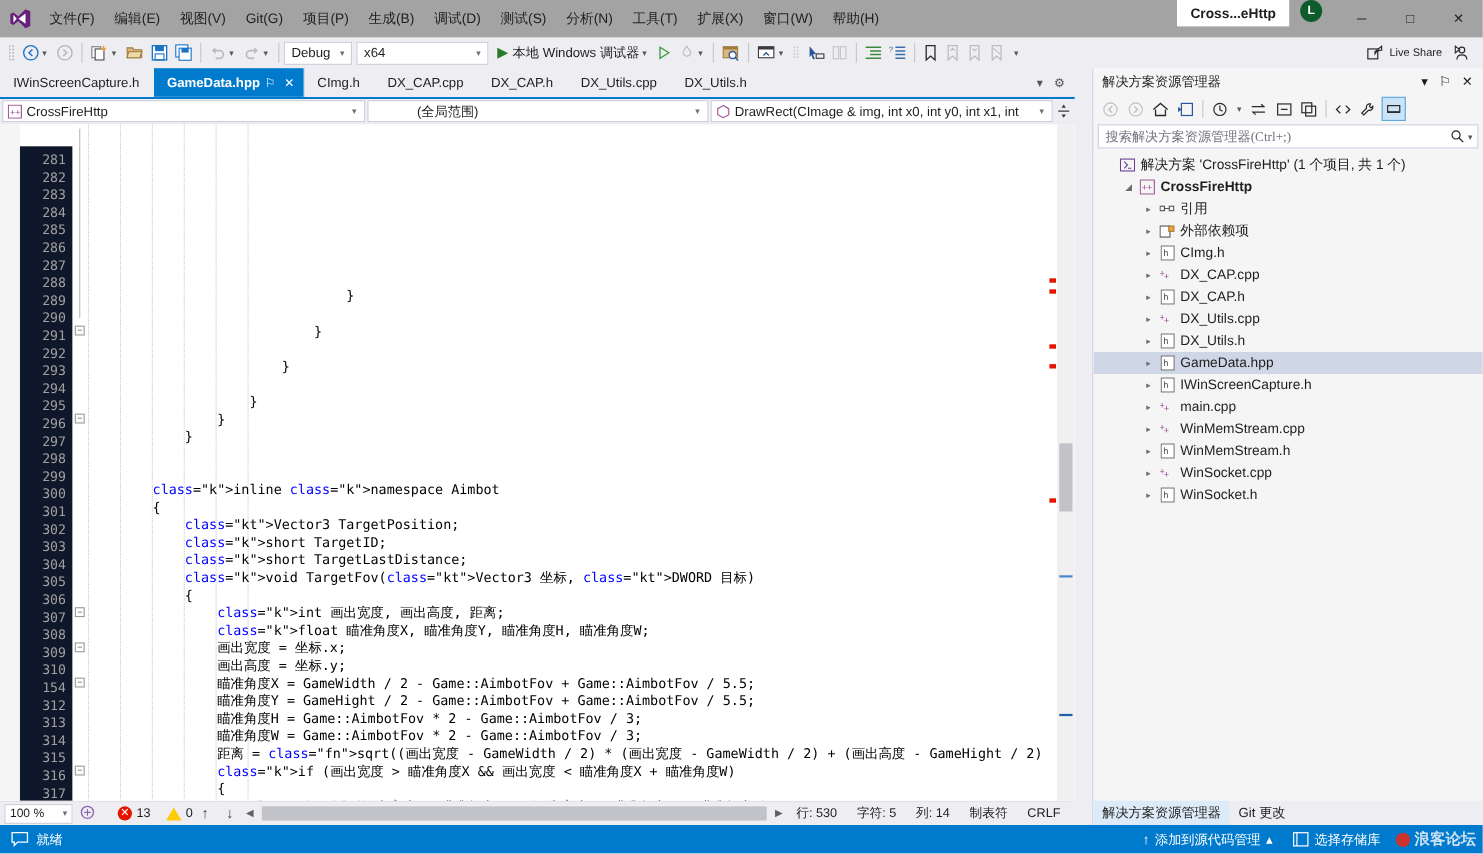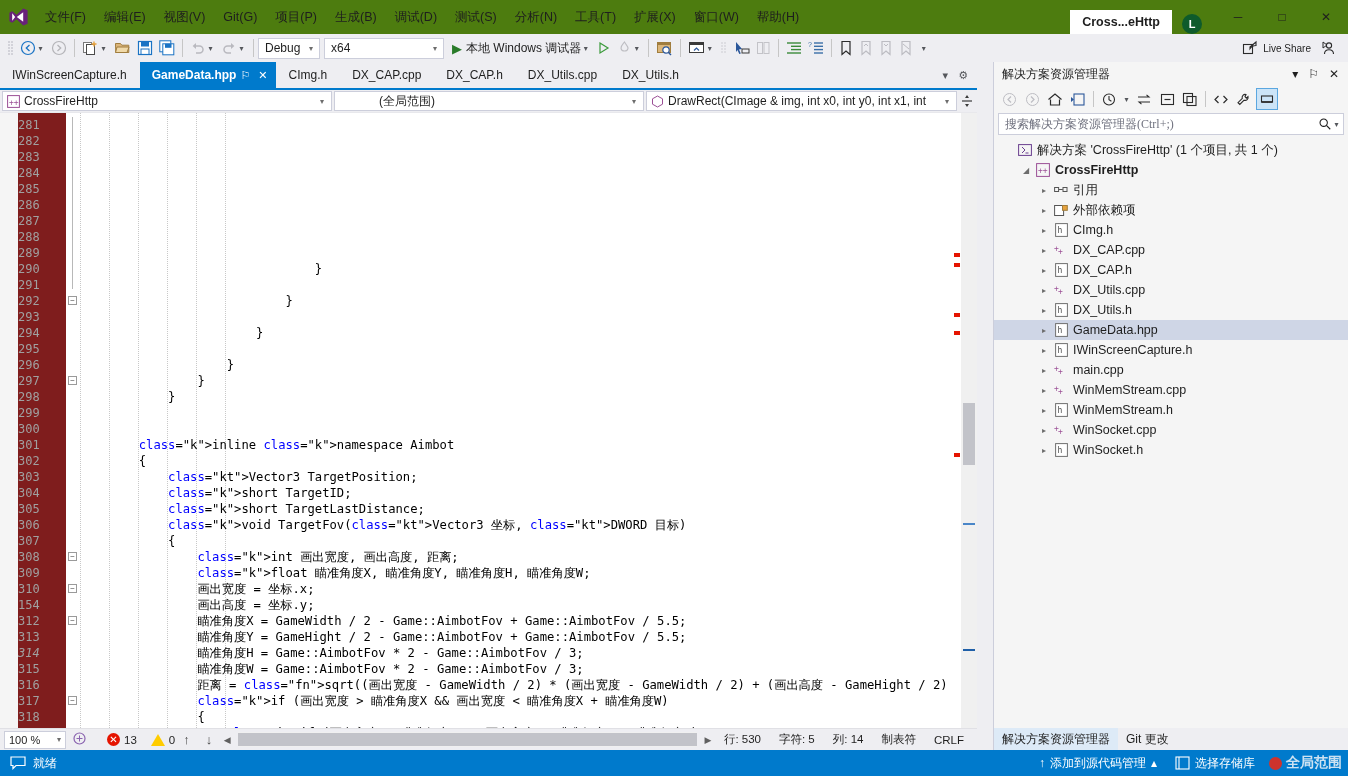--- a/index.html
+++ b/index.html
@@ -9,42 +9,42 @@
     font-size: 12px;
     background: #eeeef2;
     overflow: hidden;
     -webkit-font-smoothing: antialiased;
   }
   .app { width: 1348px; height: 776px; display: flex; flex-direction: column; background: #eeeef2; }
 
   
   .titlebar {
     height: 34px; display: flex; align-items: center;
-    background: #4d7c0f; border-bottom: 0px solid #cccedb;
+    background: #a3a3a3; border-bottom: 0px solid #cccedb;
     flex: 0 0 34px; position: relative;
   }
   .vs-logo { width: 36px; display:flex; align-items:center; justify-content:center; }
   .vs-logo svg { display:block; }
   .menu { display: flex; align-items: center; height: 34px; }
   .menu-item {
     padding: 0 9px; height: 34px; line-height: 34px;
     font-size: 12.5px; color: #1e1e1e; white-space: nowrap; cursor: default;
   }
   .search-wrap {
     margin-left: 16px; width: 212px; height: 22px;
     background: #ffffff; border: 1px solid #cccedb;
     display: flex; align-items: center; padding: 0 4px 0 7px;
   }
   .search-wrap input {
     border: 0; outline: 0; flex: 1; font-size: 12px; color: #555;
     font-family: inherit; background: transparent;
   }
   .search-wrap input::placeholder { color: #70727f; }
   .mag { width: 14px; height: 14px; flex: 0 0 14px; }
-  .title-right { margin-left: auto; display: flex; align-items: flex-end; height: 34px; }
+  .title-right { margin-left: auto; display: flex; align-items: flex-start; height: 34px; }
   .sol-name {
     font-size: 12.5px; font-weight: bold; color: #1e1e1e;
     padding: 5px 12px; background: #ffffff; margin-right: 10px;
   }
   .acct-badge {
     width: 20px; height: 20px; border-radius: 50%;
     background: #0e5b2b; color: #fff; font-size: 11px;
     display: flex; align-items: center; justify-content: center;
     margin-right: 14px; font-weight: bold;
   }
@@ -112,24 +112,25 @@
   .nc3 { flex: 1; min-width: 0; }
   .nav-split { width: 16px; display:flex; align-items:center; justify-content:center; color:#55575c; }
 
   
   .codearea {
     flex: 1; display: flex; background: #ffffff; position: relative;
     min-height: 0; overflow: hidden; border-top: 1px solid #e8e8ec;
   }
   .breakcol { width: 18px; background: #f5f5f5; flex: 0 0 18px; position:relative; }
   .gutter {
-    width: 48px; flex: 0 0 48px; background: #7f1d1d; 
+    width: 48px; flex: 0 0 48px; background: #0f172a; text-align: right;
     padding-right: 6px; color: #2b91af; font-family: "DejaVu Sans Mono","Liberation Mono",monospace;
     font-size: 12px; line-height: 16px; padding-top: 4px; user-select: none;
     color: #a0a0a0;
+    margin-top: 20px;
   }
   .foldcol { width: 14px; flex: 0 0 14px; background: #ffffff; padding-top: 4px; position: relative; }
   .fold {
     position: absolute; width: 9px; height: 9px; border: 1px solid #9a9a9a;
     background: #fff; font-size: 8px; line-height: 7px; text-align: center; color: #4a4a4a;
   }
   .codetext {
     flex: 1; position: relative; overflow: hidden; padding-top: 4px;
     font-family: "DejaVu Sans Mono","Liberation Mono",monospace;
     font-size: 12.2px; line-height: 16px; white-space: pre; color: #000;
@@ -571,21 +572,21 @@
             <div style="height: 16px;">304</div>
             <div style="height: 16px;">305</div>
             <div style="height: 16px;">306</div>
             <div style="height: 16px;">307</div>
             <div style="height: 16px;">308</div>
             <div style="height: 16px;">309</div>
             <div style="height: 16px;">310</div>
             <div style="height: 16px;">154</div>
             <div style="height: 16px;">312</div>
             <div style="height: 16px;">313</div>
-            <div style="height: 16px; font-style: italic;">314</div>
+            <div style="height: 16px;">314</div>
             <div style="height: 16px;">315</div>
             <div style="height: 16px;">316</div>
             <div style="height: 16px;">317</div>
             <div style="height: 16px;">318</div>
           </div>
         <div class="foldcol" id="foldcol">
             <div class="fold" style="top: 183px; left: 2px;">−</div>
             <div class="fold" style="top: 263px; left: 2px;">−</div>
             <div class="fold" style="top: 439px; left: 2px;">−</div>
             <div class="fold" style="top: 471px; left: 2px;">−</div>
@@ -927,17 +928,17 @@
       </div>
       <div class="sb-item ws">
         <svg width="15" height="14" viewBox="0 0 15 14">
           <rect x="1" y="1" width="13" height="12" fill="none" stroke="#fff" stroke-width="1.1"></rect>
           <line x1="4" y1="1" x2="4" y2="13" stroke="#fff" stroke-width="1.1"></line>
         </svg>
         <span>选择存储库</span>
       </div>
       <div class="wm">
         <div class="wm-red"></div>
-        <span>全局范围</span>
+        <span>浪客论坛</span>
       </div>
     </div>
   </div>
 </div>
 
 </body></html>

